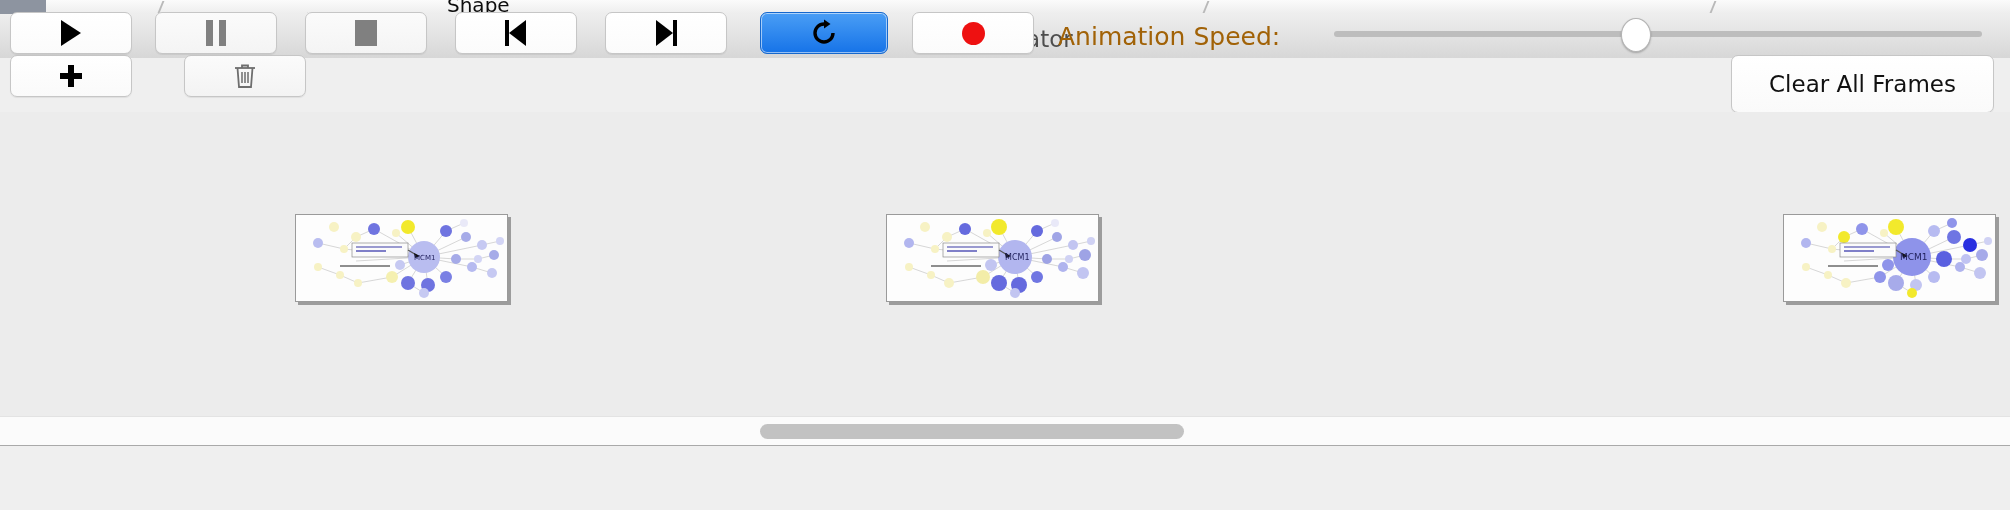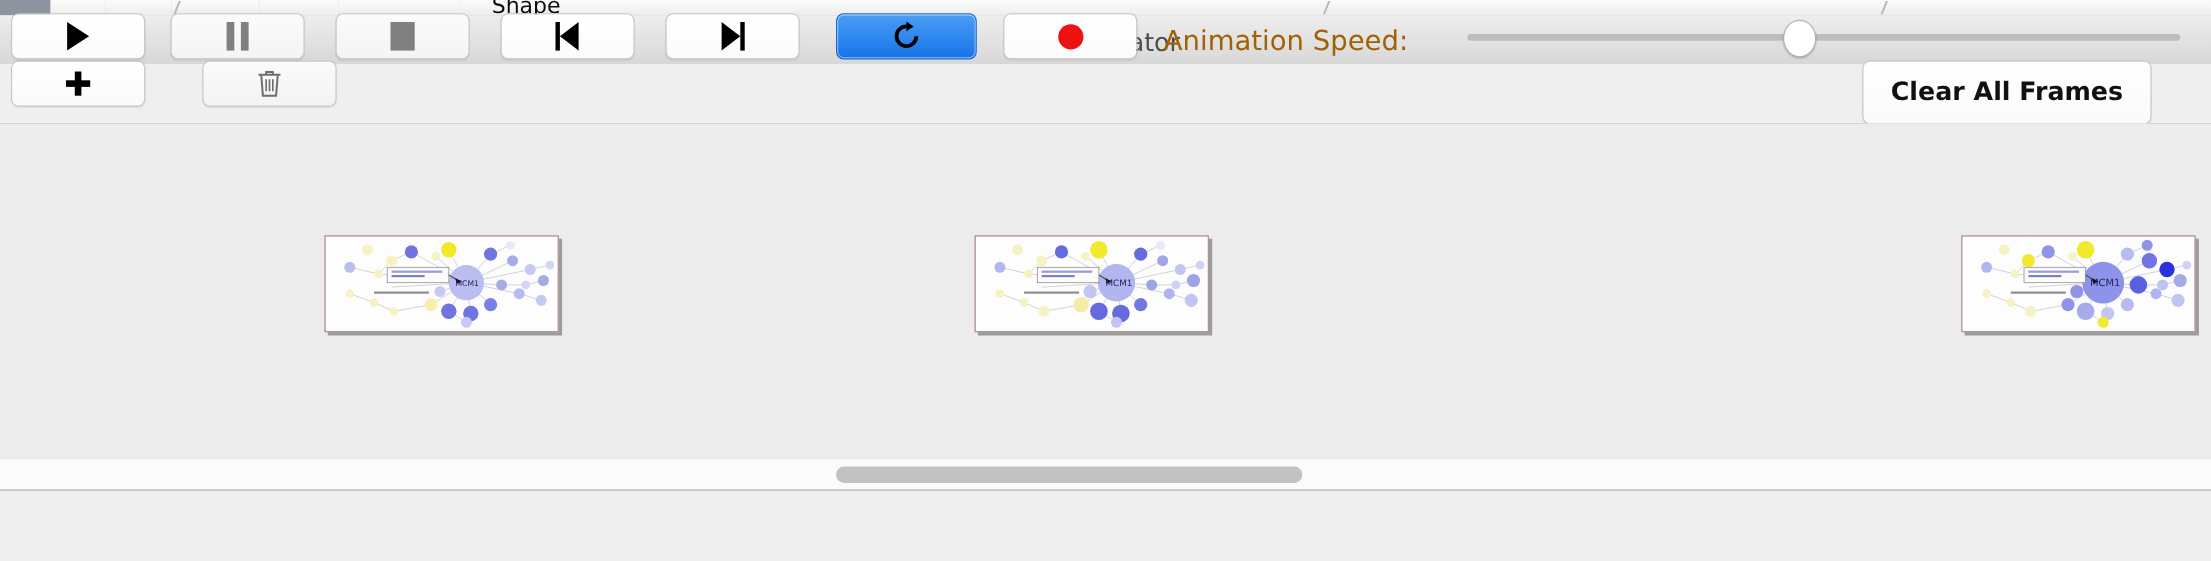--- a/index.html
+++ b/index.html
@@ -98,22 +98,22 @@
     display: flex;
     align-items: center;
     justify-content: center;
     cursor: default;
   }
   .btn.dim {
     background: linear-gradient(#fbfbfb, #f3f3f3);
   }
   .btn-add  { left: 10px;  top: 55px; width: 122px; height: 42px; }
   .btn-del  { left: 184px; top: 55px; width: 122px; height: 42px; }
-  .btn-clear{ left: 1693px;top: 55px; width: 263px; height: 58px;
-              font-size: 23px; color: #111; font-weight: bold; }
+  .btn-clear{ left: 1731px;top: 55px; width: 263px; height: 58px;
+              font-size: 23px; color: #111; }
 
   .plus-icon {
     position: relative;
     width: 24px; height: 24px;
   }
   .plus-icon::before, .plus-icon::after {
     content: "";
     position: absolute;
     background: #000;
   }
@@ -129,21 +129,21 @@
     width: 2010px; height: 304px;
     background: #ececec;
     overflow: hidden;
   }
 
   
   .frame {
     position: absolute;
     width: 213px; height: 88px;
     box-sizing: border-box;
-    background: #fca5a5;
+    background: #ffffff;
     border: 1px solid #9a9a9a;
     box-shadow: 3px 3px 0 0 #9c9c9c;
     overflow: hidden;
   }
   .frame-inner {
     position: absolute;
     inset: 0;
     background: #fdfdfd;
   }
   .hub-label {

